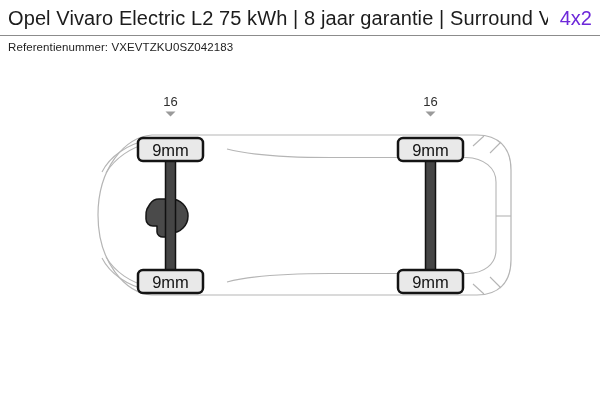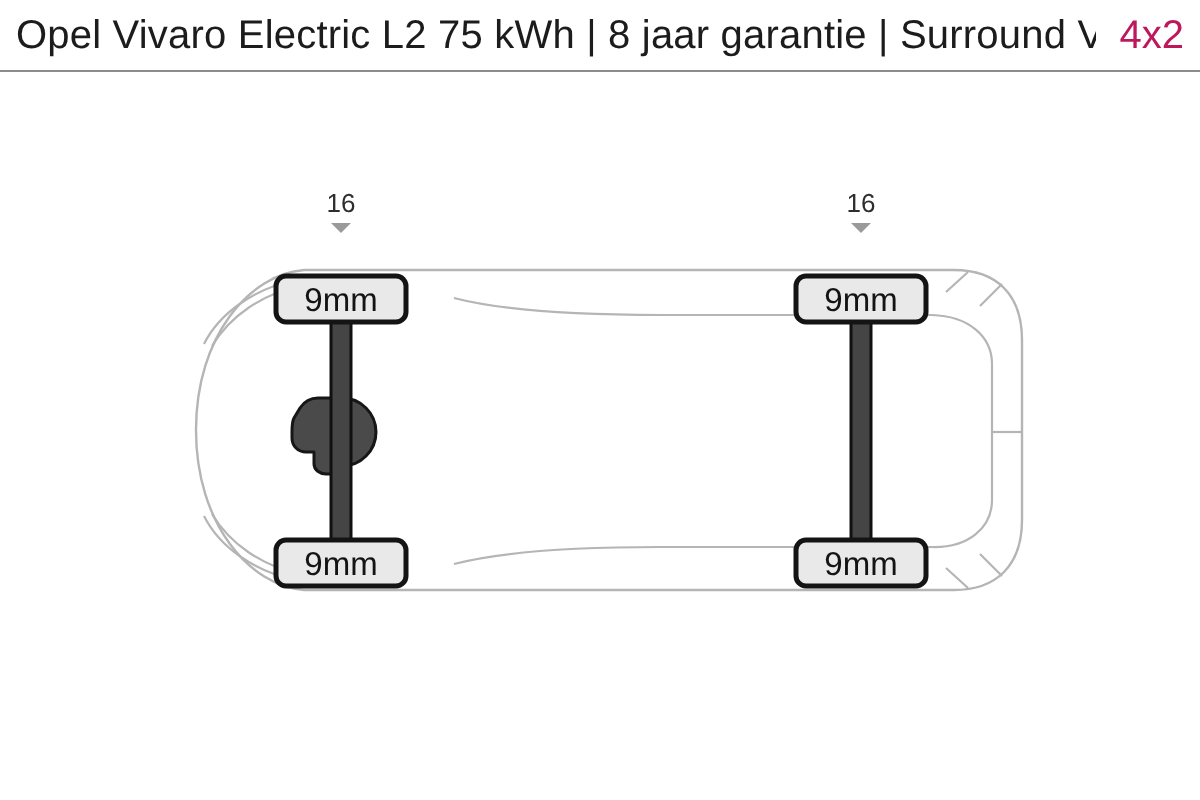--- a/index.html
+++ b/index.html
@@ -13,21 +13,21 @@
   .title-row{
     position:absolute;top:7px;left:0;right:0;
     display:flex;justify-content:space-between;align-items:baseline;
     padding:0 8px;
   }
   .title{
     font-size:20px;color:#1c1c1c;white-space:nowrap;overflow:hidden;
     letter-spacing:0.1px;
   }
   .badge{
-    font-size:20px;color:#be185d;margin-left:12px;flex:0 0 auto;
+    font-size:20px;color:#6d28d9;margin-left:12px;flex:0 0 auto;
   }
   .divider{
     position:absolute;top:35px;left:0;width:600px;height:0;
     border-top:1.5px solid #8c8c8c;
   }
   .ref-row{
     position:absolute;top:41px;left:8px;
     font-size:11.5px;color:#222;letter-spacing:0.1px;
   }
   .diagram{
@@ -40,20 +40,24 @@
 </head>
 <body>
 
 <div class="page">
 
   <div class="title-row">
     <span class="title">Opel Vivaro Electric L2 75 kWh | 8 jaar garantie | Surround View...</span>
     <span class="badge">4x2</span>
   </div>
   <div class="divider"></div>
+  <div class="ref-row">
+    <span>Referentienummer:</span>
+    <span>VXEVTZKU0SZ042183</span>
+  </div>
 
   <svg class="diagram" viewBox="0 0 600 400">
 
     <path d="M 152 135 H 477 C 498 135, 511 147, 511 170 V 260 C 511 283, 498 295, 477 295 H 152
              C 125 293, 98 262, 98 215 C 98 168, 125 137, 152 135 Z" fill="#ffffff" stroke="#b5b5b5" stroke-width="1.2"></path>
 
     <path d="M 227 149 C 250 155, 288 157.5, 330 157.5 L 466 157.5
              C 484 158, 496 168, 496 182 L 496 250 C 496 264, 484 274, 466 273.5
              L 330 273.5 C 288 273.5, 250 276, 227 282" fill="none" stroke="#b5b5b5" stroke-width="1.1"></path>
 

